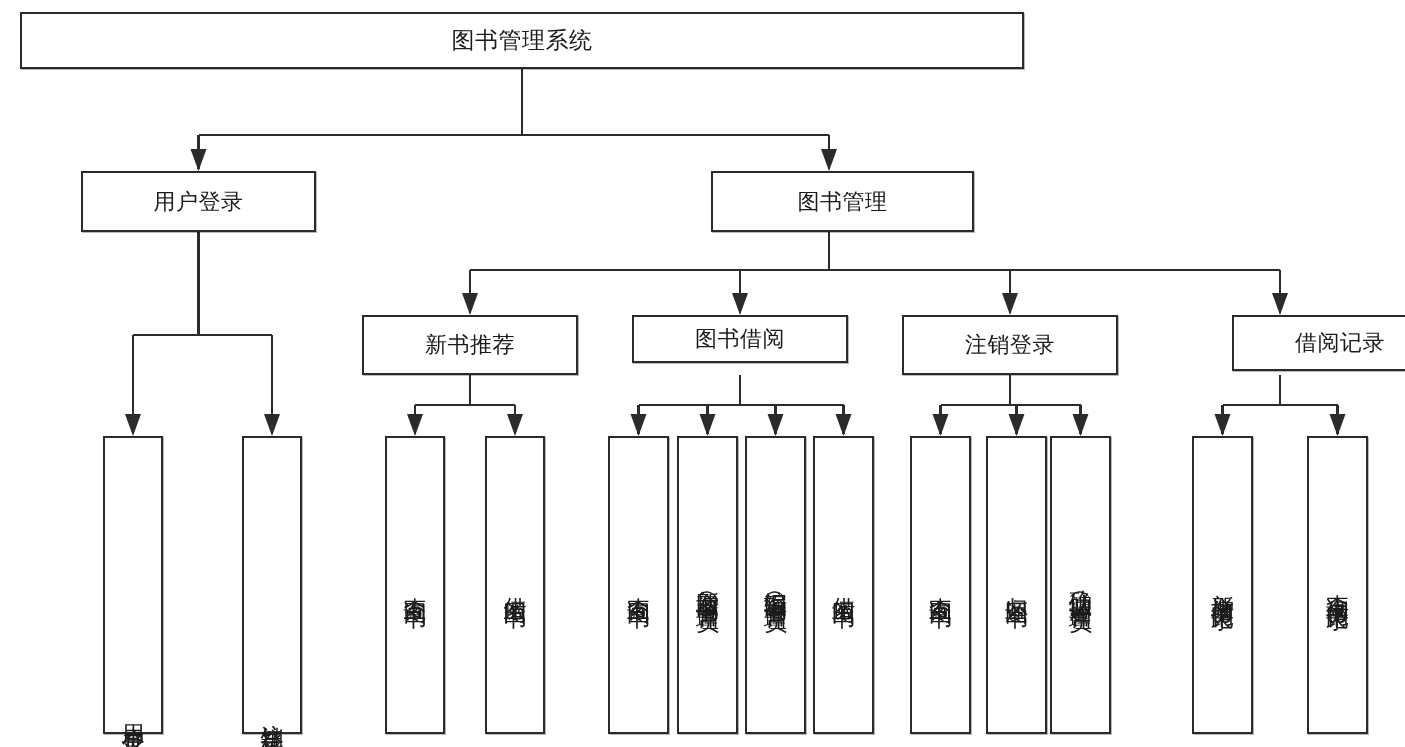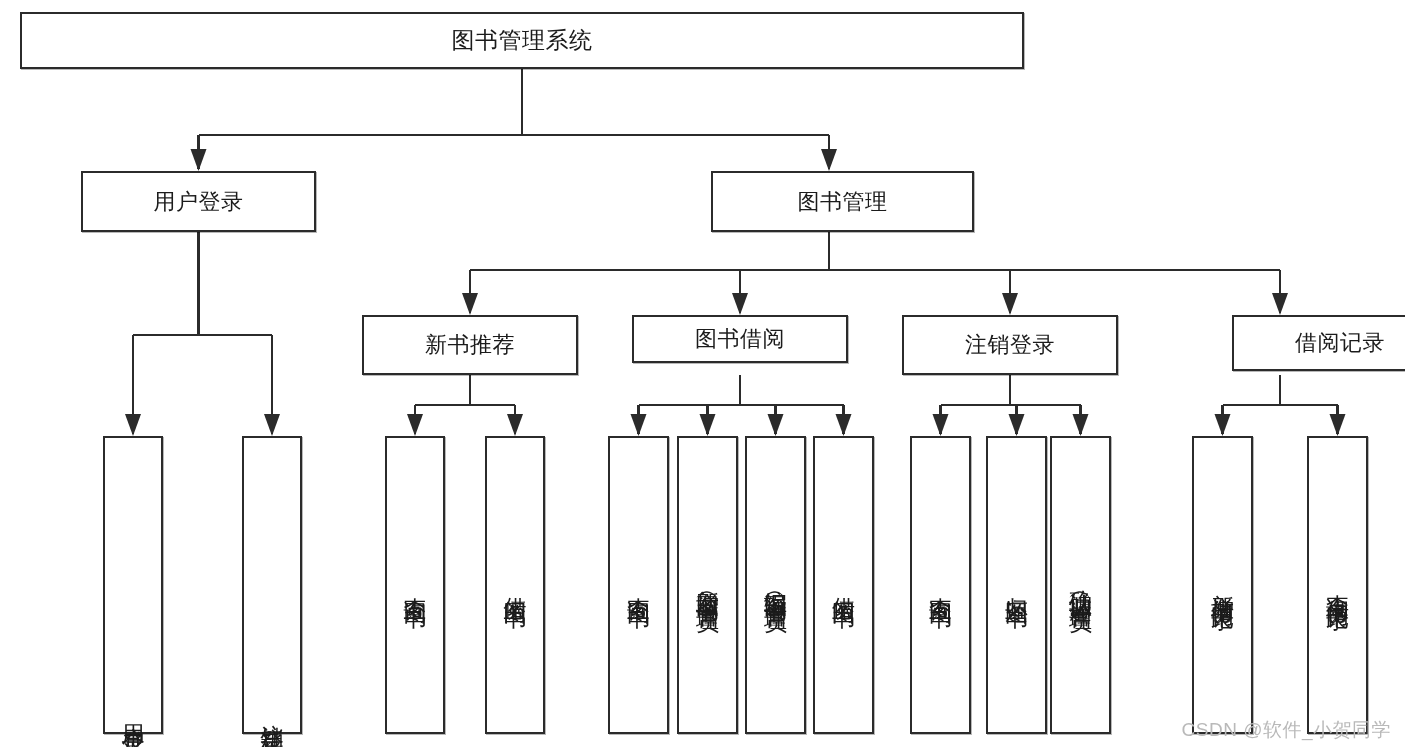--- a/index.html
+++ b/index.html
@@ -192,14 +192,13 @@
       <div class="node-box level-3 node-vertical" style="left: 1050px; top: 436px; width: 61px; height: 298px;">
         <span class="node-label">确认归还（管理员）</span>
       </div>
       <div class="node-box level-3 node-vertical" style="left: 1192px; top: 436px; width: 61px; height: 298px;">
         <span class="node-label">新增借阅记录</span>
       </div>
       <div class="node-box level-3 node-vertical" style="left: 1307px; top: 436px; width: 61px; height: 298px;">
         <span class="node-label">查询借阅记录</span>
       </div>
     </div>
-  <div class="watermark">CSDN @软件_小贺同学</div>
 </div>
 
 </body></html>

